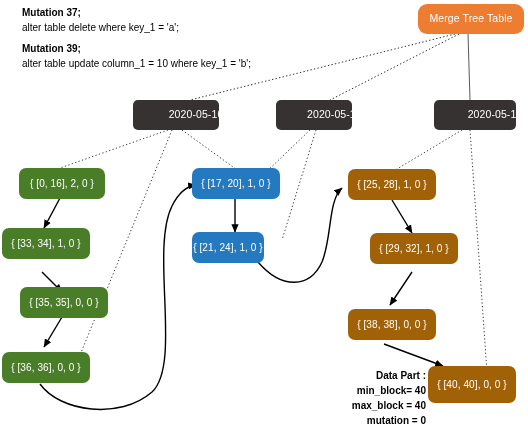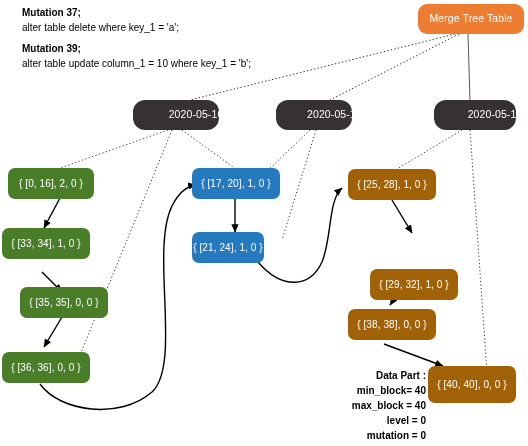--- a/index.html
+++ b/index.html
@@ -39,21 +39,21 @@
     white-space: nowrap;
     letter-spacing: 0.1px;
   }
   .node.root {
     background: #ed7d31;
     border-radius: 9px;
     font-size: 10.5px;
   }
   .node.date {
     background: #363232;
-    border-radius: 12px;
+    border-radius: 5px;
     font-size: 10.5px;
     padding-left: 40px;
   }
   .node.green { background: #4a7d28; }
   .node.blue  { background: #2579be; }
   .node.tan   { background: #a16207; }
 
   .mutation-block {
     position: absolute;
     font-size: 10px;
@@ -159,21 +159,21 @@
   <div class="node date" style="left:133px; top:100px; width:86px; height:30px;">
     <span>2020-05-10</span>
   </div>
   <div class="node date" style="left:276px; top:100px; width:76px; height:30px;">
     <span>2020-05-11</span>
   </div>
   <div class="node date" style="left:434px; top:100px; width:82px; height:30px;">
     <span>2020-05-12</span>
   </div>
 
-  <div class="node green" style="left:8px; top:168px; width:86px; height:31px;">
+  <div class="node green" style="left:19px; top:168px; width:86px; height:31px;">
     <span>{ [0, 16], 2, 0 }</span>
   </div>
   <div class="node green" style="left:2px; top:228px; width:88px; height:31px;border-radius:7px;">
     <span>{ [33, 34], 1, 0 }</span>
   </div>
   <div class="node green" style="left:20px; top:287px; width:88px; height:31px;">
     <span>{ [35, 35], 0, 0 }</span>
   </div>
   <div class="node green" style="left:2px; top:352px; width:88px; height:31px;">
     <span>{ [36, 36], 0, 0 }</span>
@@ -182,31 +182,30 @@
   <div class="node blue" style="left:192px; top:168px; width:88px; height:31px;">
     <span>{ [17, 20], 1, 0 }</span>
   </div>
   <div class="node blue" style="left:192px; top:232px; width:72px; height:31px;">
     <span>{ [21, 24], 1, 0 }</span>
   </div>
 
   <div class="node tan" style="left:348px; top:169px; width:88px; height:31px;">
     <span>{ [25, 28], 1, 0 }</span>
   </div>
-  <div class="node tan" style="left:370px; top:233px; width:88px; height:31px;margin-top:36px;">
+  <div class="node tan" style="left:370px; top:233px; width:88px; height:31px;">
     <span>{ [29, 32], 1, 0 }</span>
   </div>
   <div class="node tan" style="left:348px; top:309px; width:88px; height:31px;">
     <span>{ [38, 38], 0, 0 }</span>
   </div>
   <div class="node tan" style="left:428px; top:366px; width:88px; height:37px;">
     <span>{ [40, 40], 0, 0 }</span>
   </div>
 
   <div class="datapart-note" style="left:318px; top:368px;">
     <div>Data Part :</div>
     <div>min_block= 40</div>
     <div>max_block = 40</div>
-    <div>level = 0</div>
     <div>mutation = 0</div>
   </div>
 
 </div>
 
 </body></html>

